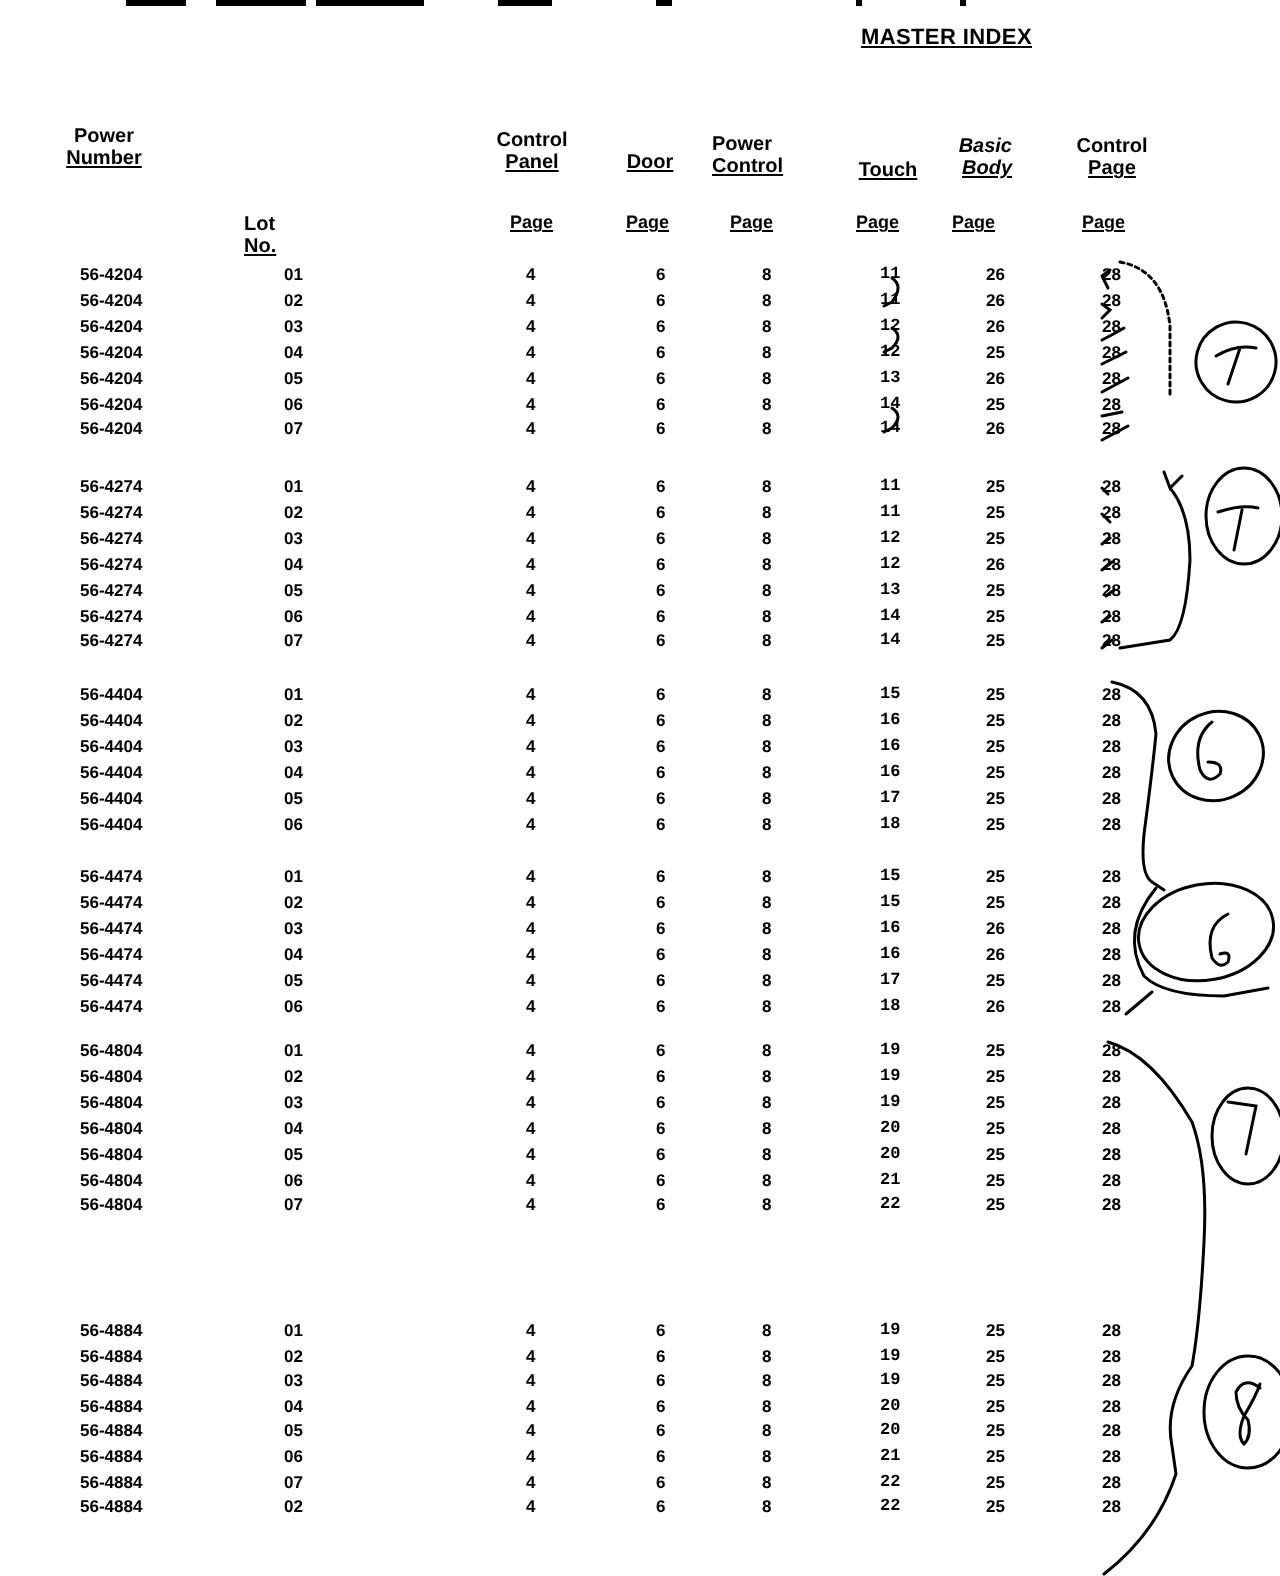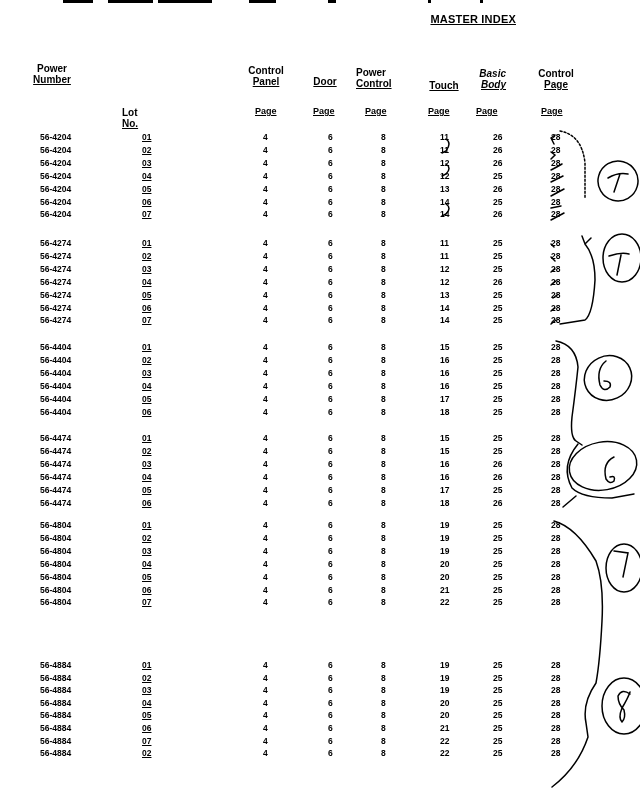--- a/index.html
+++ b/index.html
@@ -12,25 +12,25 @@
   .top-strip span { position: absolute; top: 0; height: 3px; background: #000; }
   .title-block { position: absolute; top: 13px; left: 0; width: 516px; text-align: right; }
   .title { font-size: 11px; text-decoration: underline; letter-spacing: 0.2px; }
   .subtitle { font-size: 10px; margin-top: 0px; }
   .hdr { position: absolute; font-size: 10px; line-height: 11px; text-align: center; }
   .hdr .u { text-decoration: underline; }
   .pagehdr { position: absolute; top: 106px; font-size: 9px; text-decoration: underline; }
   .row { position: absolute; left: 12px; width: 640px; height: 11px; font-size: 8.5px; line-height: 11px; }
   .row span { position: absolute; }
   .c-model { left: 28px; }
-  .c-lot { left: 130px; text-decoration: underline; }
+  .c-lot { left: 130px; }
   .c-cp { left: 251px; }
   .c-door { left: 316px; }
   .c-pc { left: 369px; }
-  .c-wir { left: 428px; }
+  .c-wir { left: 428px; font-family: Liberation Mono, monospace; }
   .c-bb { left: 481px; }
   .c-kit { left: 539px; }
   svg.marks { position: absolute; top: 0; left: 0; pointer-events: none; }
 </style>
 </head>
 <body>
 
 <div class="top-strip">
   <span style="left:63px;width:30px;"></span>
   <span style="left:108px;width:45px;"></span>

